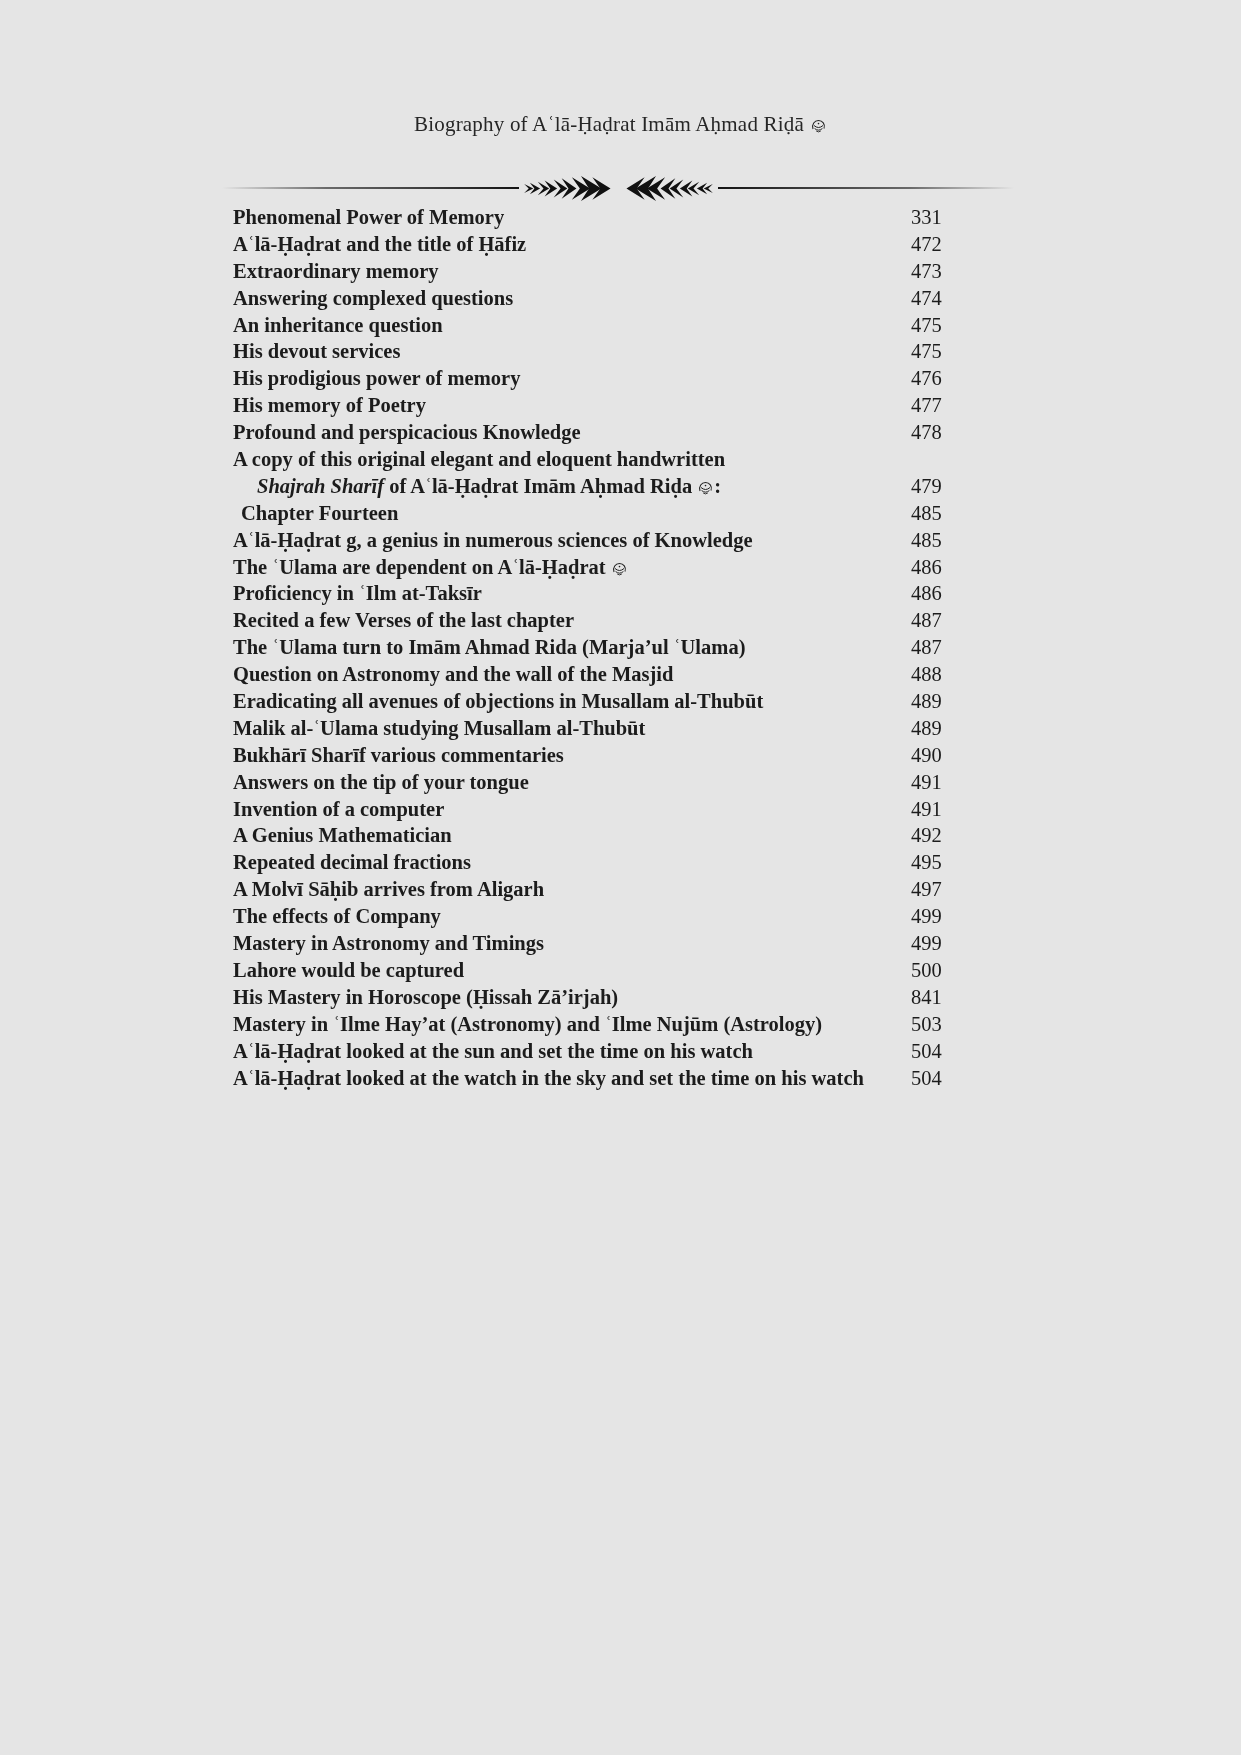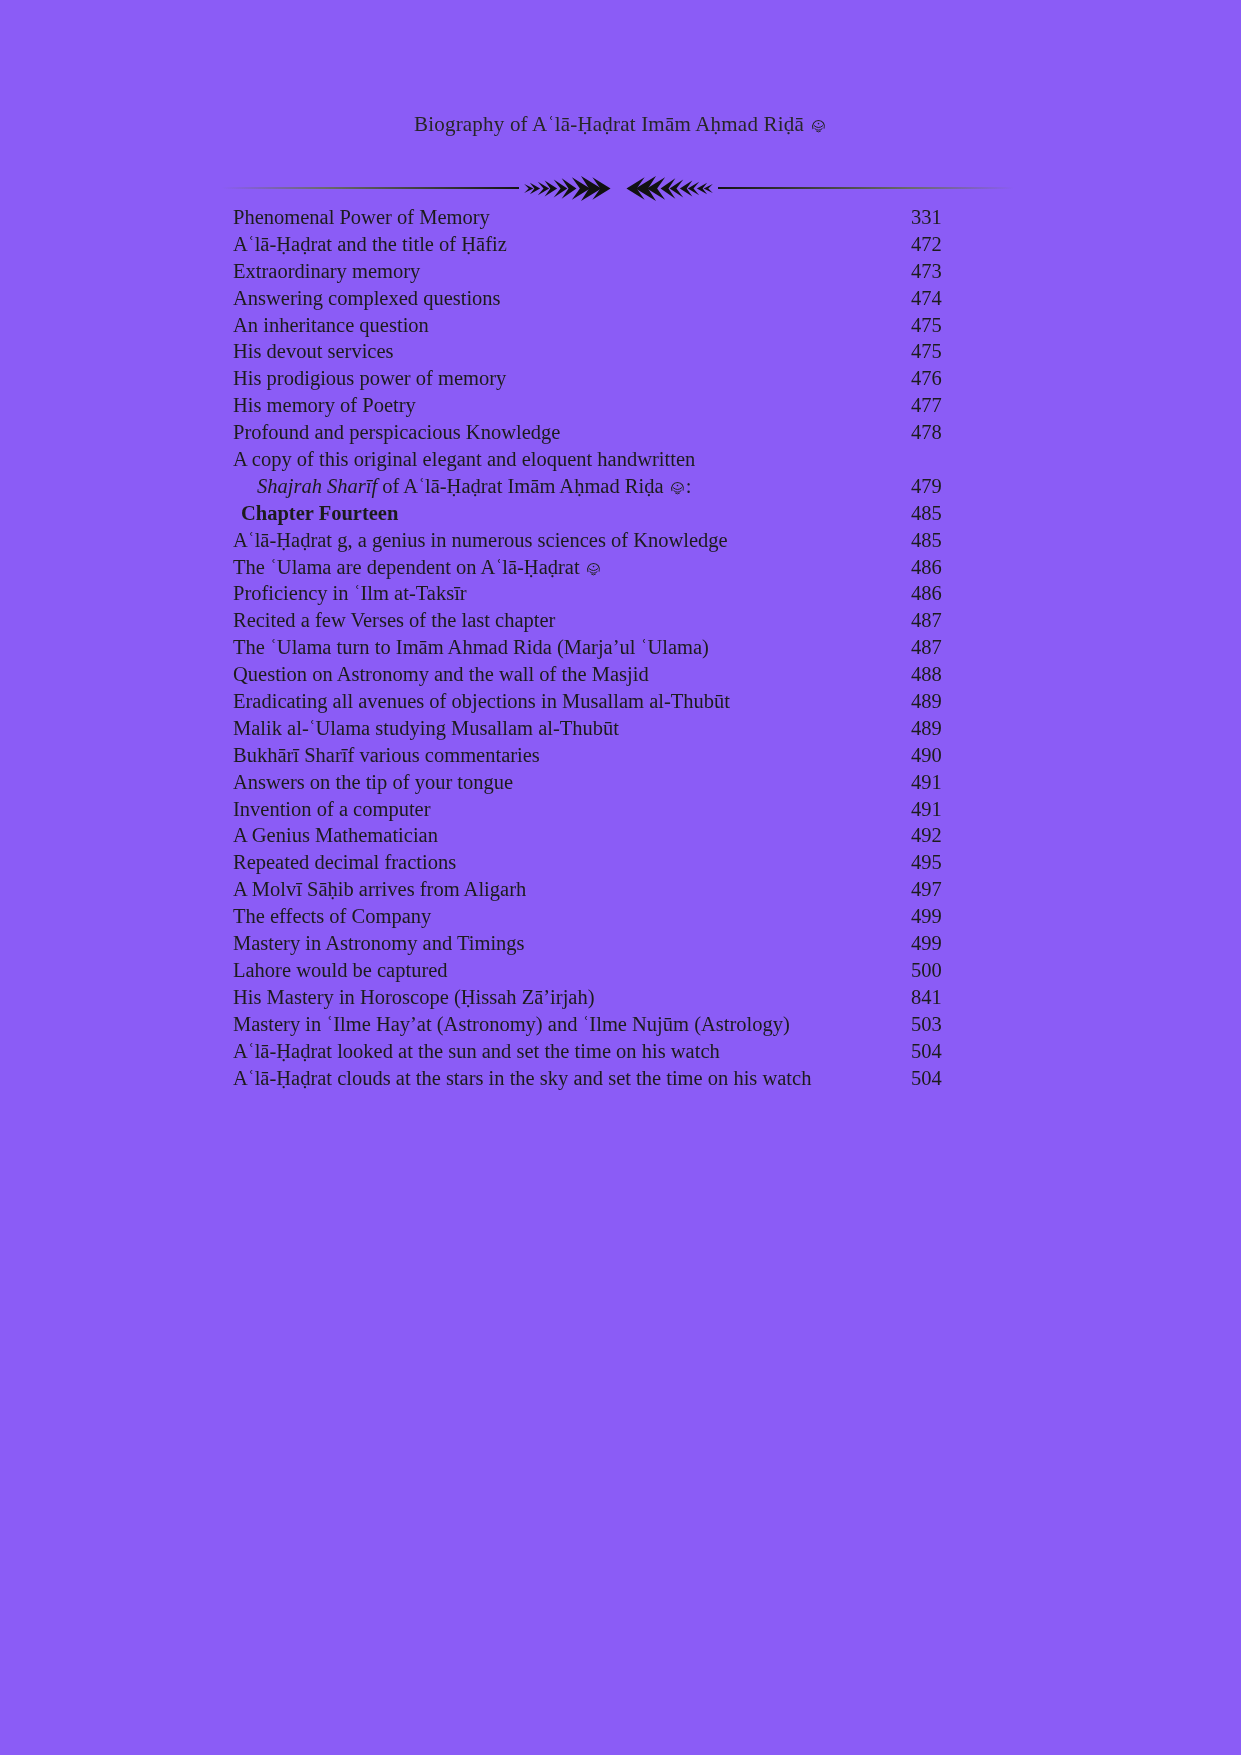--- a/index.html
+++ b/index.html
@@ -1,40 +1,40 @@
 <!DOCTYPE html>
 <html><head>
 <meta charset="utf-8">
 <style>
   html,body{margin:0;padding:0;}
   body{
     width:1241px;height:1755px;background:#ffffff;position:relative;
     font-family:"Liberation Serif","DejaVu Serif",serif;color:#1c1c1c;
     overflow:hidden;
   }
-  .page{position:absolute;inset:0;background:#8b5cf6;}
+  .page{position:absolute;inset:0;background:#e5e5e5;}
   .book-header{
     position:absolute;top:112px;left:0;width:1241px;text-align:center;
     font-size:21px;color:#262626;letter-spacing:0.2px;
   }
   .book-header .honorific{vertical-align:-3px;margin-left:6px;}
   .divider{
     position:absolute;top:175px;left:222px;width:792px;height:26px;
     display:flex;align-items:center;
   }
   .rule{flex:1;height:2px;}
   .rule-left{background:linear-gradient(to right, rgba(40,40,40,0) 0%, #6a6a6a 35%, #141414 100%);}
   .rule-right{background:linear-gradient(to left, rgba(40,40,40,0) 0%, #6a6a6a 35%, #141414 100%);}
   .ornament{flex:0 0 auto;margin:0 2px;}
   .toc{
     position:absolute;top:204px;left:233px;width:720px;
     font-size:20.5px;
   }
   .toc-row{position:relative;height:26.9px;line-height:26.9px;white-space:nowrap;}
-  .toc-label{display:inline;}
+  .toc-label{display:inline;font-weight:bold;}
   .toc-label.bold{font-weight:bold;margin-left:8px;}
   .toc-label .italic{font-style:italic;margin-left:24px;}
   .toc-page{position:absolute;left:678px;top:0;font-variant-numeric:oldstyle-nums;}
   .honorific{display:inline-block;vertical-align:-3px;}
 </style>
 </head>
 <body>
 
 <div class="page">
 
@@ -115,16 +115,16 @@
       <div class="toc-row"><span class="toc-label">Invention of a computer</span><span class="toc-page">491</span></div>
       <div class="toc-row"><span class="toc-label">A Genius Mathematician</span><span class="toc-page">492</span></div>
       <div class="toc-row"><span class="toc-label">Repeated decimal fractions</span><span class="toc-page">495</span></div>
       <div class="toc-row"><span class="toc-label">A Molvī Sāḥib arrives from Aligarh</span><span class="toc-page">497</span></div>
       <div class="toc-row"><span class="toc-label">The effects of Company</span><span class="toc-page">499</span></div>
       <div class="toc-row"><span class="toc-label">Mastery in Astronomy and Timings</span><span class="toc-page">499</span></div>
       <div class="toc-row"><span class="toc-label">Lahore would be captured</span><span class="toc-page">500</span></div>
       <div class="toc-row"><span class="toc-label">His Mastery in Horoscope (Ḥissah Zā’irjah)</span><span class="toc-page">841</span></div>
       <div class="toc-row"><span class="toc-label">Mastery in ʿIlme Hay’at (Astronomy) and ʿIlme Nujūm (Astrology)</span><span class="toc-page">503</span></div>
       <div class="toc-row"><span class="toc-label">Aʿlā-Ḥaḍrat looked at the sun and set the time on his watch</span><span class="toc-page">504</span></div>
-      <div class="toc-row"><span class="toc-label">Aʿlā-Ḥaḍrat clouds at the stars in the sky and set the time on his watch</span><span class="toc-page">504</span></div>
+      <div class="toc-row"><span class="toc-label">Aʿlā-Ḥaḍrat looked at the watch in the sky and set the time on his watch</span><span class="toc-page">504</span></div>
     </div>
 
 </div>
 
 </body></html>

